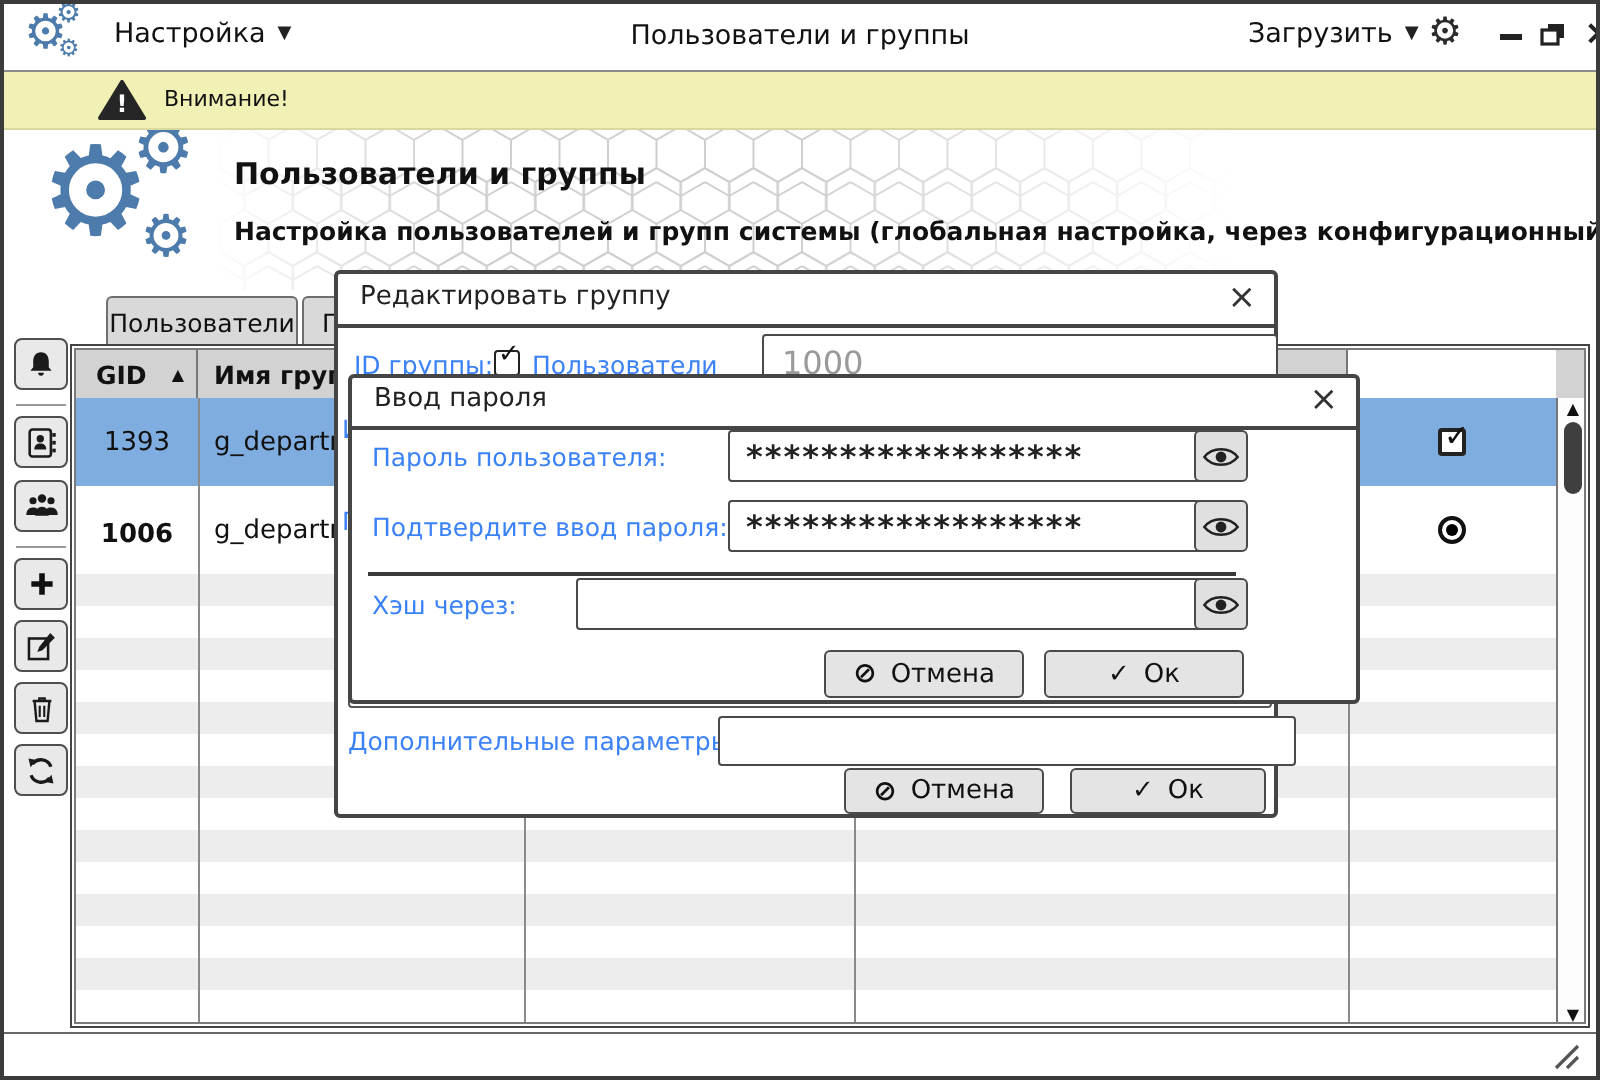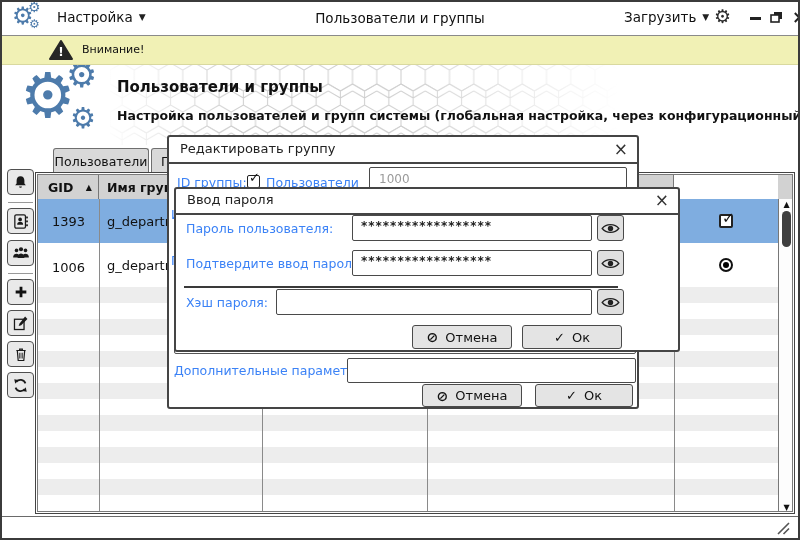--- a/index.html
+++ b/index.html
@@ -1,20 +1,20 @@
 <!DOCTYPE html>
 <html><head>
 <meta charset="utf-8">
 <style>
   html,body{margin:0;padding:0;background:#888;font-family:"DejaVu Sans",sans-serif;}
   .window{position:relative;width:800px;height:540px;background:#fff;border:2px solid #3b3b3b;box-sizing:border-box;overflow:hidden;}
   .abs{position:absolute;}
   .nw{white-space:nowrap;}
   .lbl{font-size:12.5px;color:#3b82f6;white-space:nowrap;}
-  .input{position:absolute;background:#fff;border:1.5px solid #4a4a4a;border-radius:2px;box-sizing:border-box;font-size:12px;color:#222;}
+  .input{position:absolute;background:#fff;border:1.5px solid #4a4a4a;border-radius:2px;box-sizing:border-box;font-size:16px;color:#222;margin-left:12px;}
   .btn{position:absolute;display:flex;align-items:center;justify-content:center;gap:7px;background:#e4e4e4;border:1.5px solid #4a4a4a;border-radius:3px;font-size:13px;color:#111;box-sizing:border-box;cursor:default;}
   .dlg{position:absolute;background:#fff;border:2px solid #454545;border-radius:3px;box-sizing:border-box;}
   .dlg-titlebar{position:absolute;left:0;right:0;top:0;height:25px;border-bottom:2px solid #454545;}
   .dlg-title{position:absolute;left:11px;top:4px;font-size:13px;color:#222;white-space:nowrap;}
   .dlg-close{position:absolute;right:9px;top:1px;font-size:17px;color:#333;line-height:22px;}
   .tool-btn{position:absolute;left:5px;width:27px;height:26px;background:#e9e9e9;border:1.5px solid #4f4f4f;border-radius:4px;display:flex;align-items:center;justify-content:center;box-sizing:border-box;}
   .tool-sep{position:absolute;left:6px;width:25px;height:1px;background:#999;}
   .eye-btn{position:absolute;width:27px;height:26px;background:#e0e0e0;border:1.5px solid #4a4a4a;border-radius:3px;display:flex;align-items:center;justify-content:center;box-sizing:border-box;}
   .menu-item{display:flex;align-items:center;gap:6px;font-size:13.5px;color:#111;}
   .caret{font-size:9px;color:#222;}
@@ -174,21 +174,21 @@
       <div class="abs" style="left:0;top:24px;width:740px;height:44px;background:#7fade0;z-index:1;">
         <div class="cell" style="left:0;top:0;width:61px;height:44px;justify-content:center;">1393</div>
         <div class="cell nw" style="left:69px;top:0;width:150px;height:44px;overflow:hidden;">g_department</div>
         <div class="cell" style="left:636px;top:0;width:104px;height:44px;justify-content:center;">
           <span class="checkbox">
               <span class="ck">✓</span>
             </span>
         </div>
       </div>
       <div class="abs" style="left:0;top:68px;width:740px;height:44px;background:#fff;z-index:1;">
-        <div class="cell" style="left:0;top:0;width:61px;height:48px;justify-content:center;">1006</div>
+        <div class="cell" style="left:0;top:0;width:61px;height:48px;justify-content:center;font-weight:bold;">1006</div>
         <div class="cell nw" style="left:69px;top:0;width:150px;height:44px;overflow:hidden;">g_department</div>
         <div class="cell" style="left:636px;top:0;width:104px;height:44px;justify-content:center;">
           <span class="radio">
               <span class="dot"></span>
             </span>
         </div>
       </div>
 
       <div class="abs" style="left:0;top:112px;width:740px;height:226px;background:repeating-linear-gradient(180deg,#ededed 0 16px,#ffffff 16px 32px);"></div>
 
@@ -262,21 +262,21 @@
     <div class="input" style="left:176px;top:61px;width:240px;height:26px;font-weight:bold;letter-spacing:1px;padding:3px 0 0 8px;overflow:hidden;">******************</div>
     <div class="eye-btn" style="left:421px;top:61px;">
       <svg width="19" height="13" viewBox="0 0 24 16">
         <path d="M1.5 8 C6.5 1.5 17.5 1.5 22.5 8 C17.5 14.5 6.5 14.5 1.5 8 Z" fill="none" stroke="#222" stroke-width="1.6"></path>
         <circle cx="12" cy="8" r="3.4" fill="#222"></circle>
       </svg>
     </div>
 
     <div class="abs" style="left:8px;top:97px;width:434px;height:2px;background:#3a3a3a;"></div>
 
-    <span class="abs lbl" style="left:10px;top:106px;">Хэш пароля:</span>
+    <span class="abs lbl" style="left:10px;top:106px;">Хэш через:</span>
     <div class="input" style="left:100px;top:100px;width:316px;height:26px;padding:3px 0 0 8px;"></div>
     <div class="eye-btn" style="left:421px;top:100px;">
       <svg width="19" height="13" viewBox="0 0 24 16">
         <path d="M1.5 8 C6.5 1.5 17.5 1.5 22.5 8 C17.5 14.5 6.5 14.5 1.5 8 Z" fill="none" stroke="#222" stroke-width="1.6"></path>
         <circle cx="12" cy="8" r="3.4" fill="#222"></circle>
       </svg>
     </div>
 
     <div class="btn" style="left:236px;top:136px;width:100px;height:24px;">
       <span style="font-size:14px;font-weight:bold;">⊘</span>

